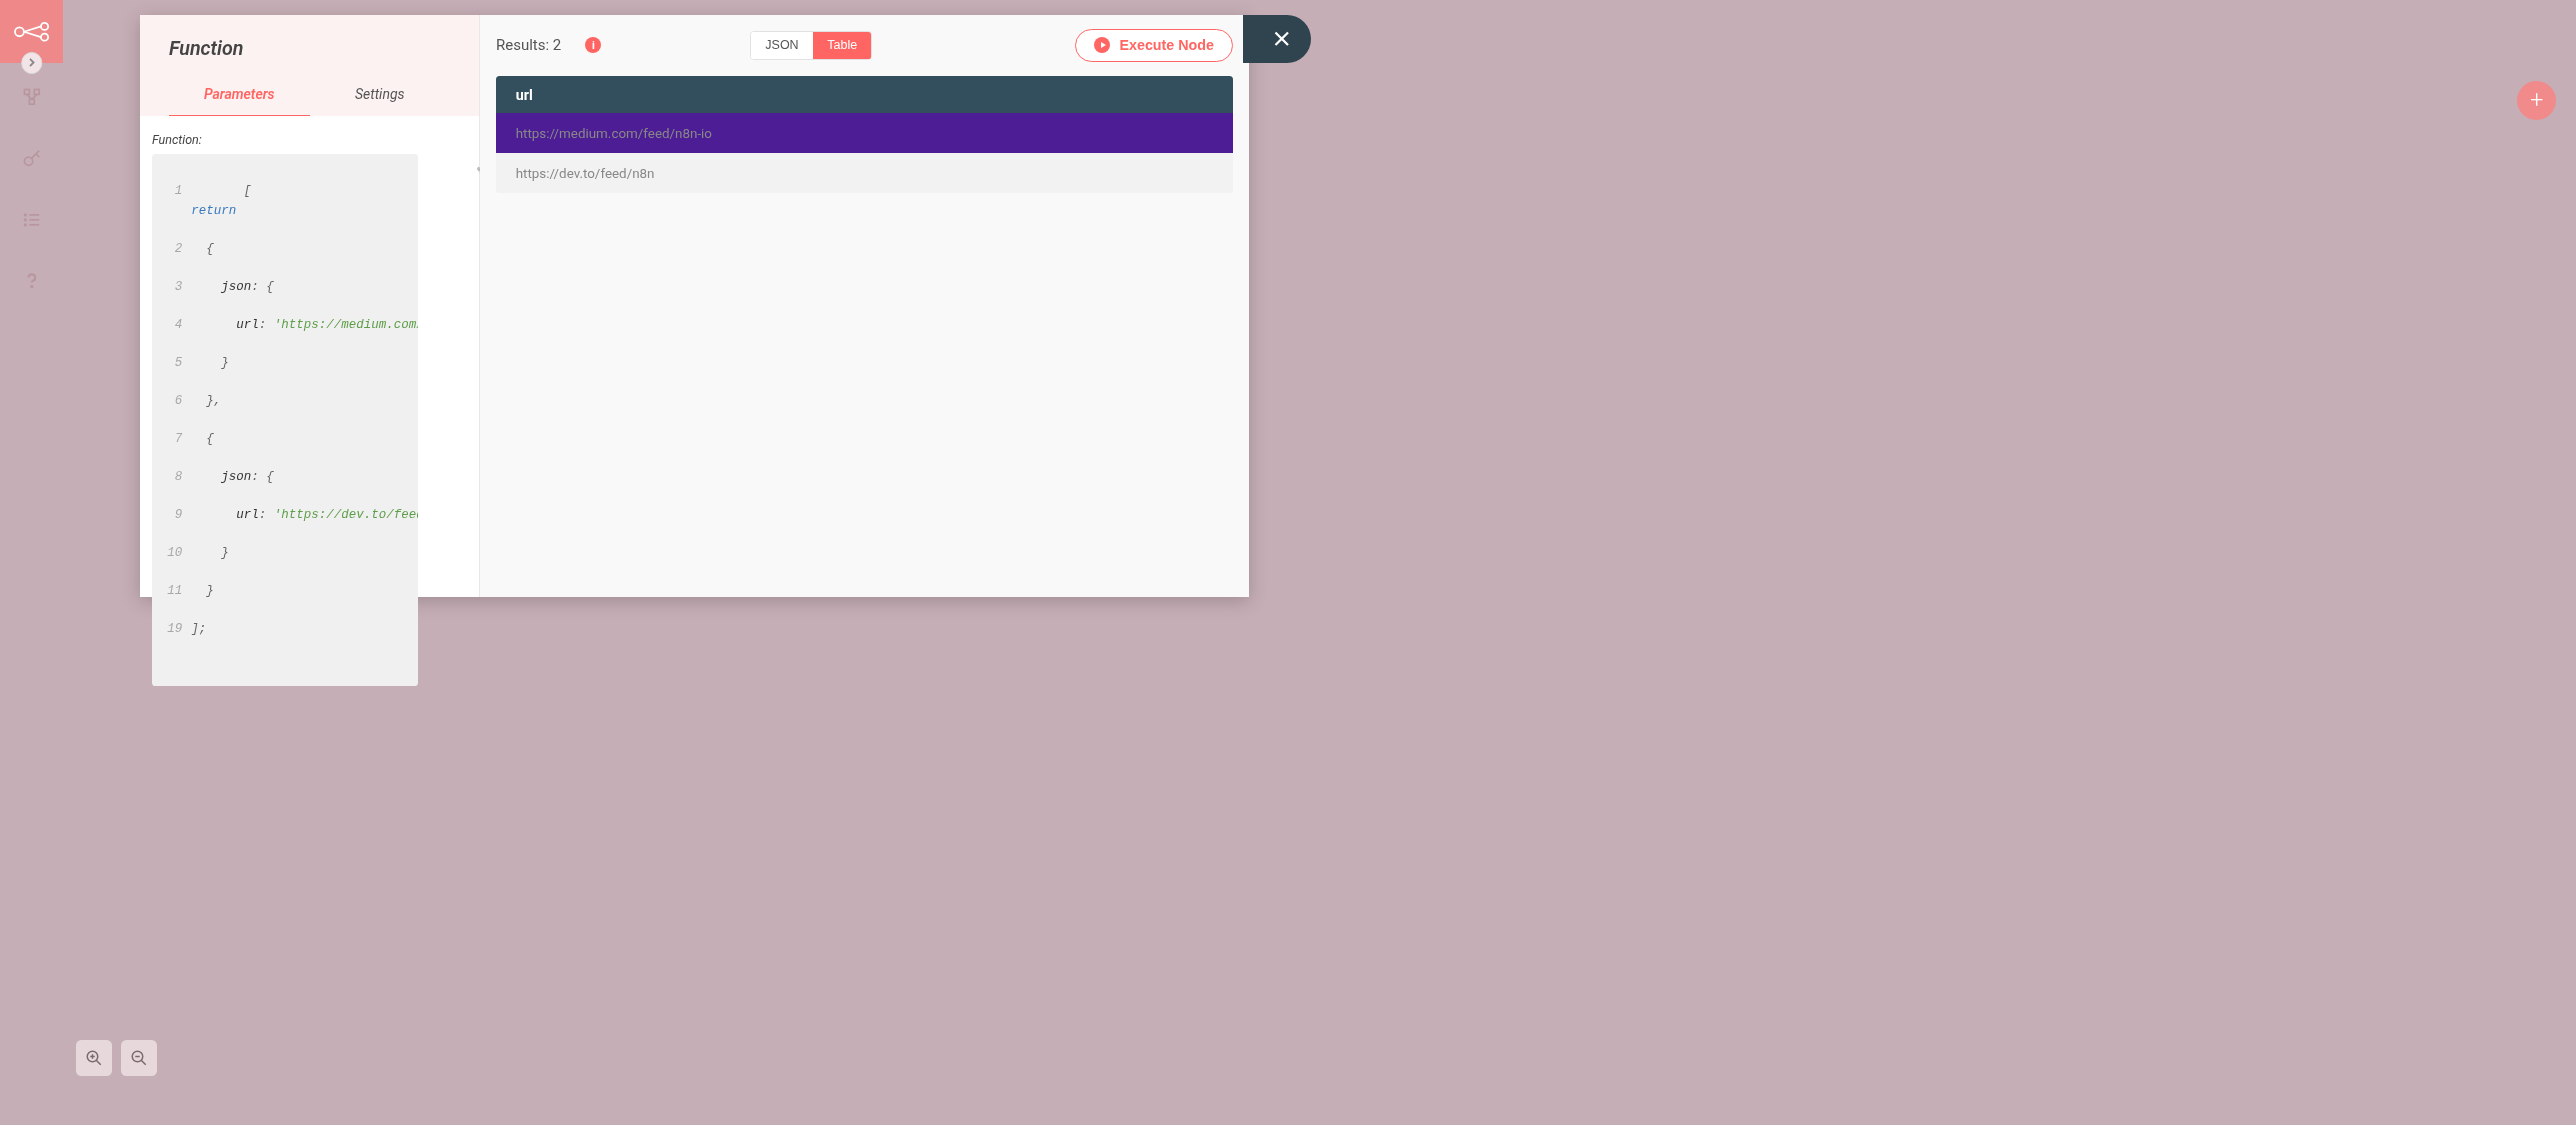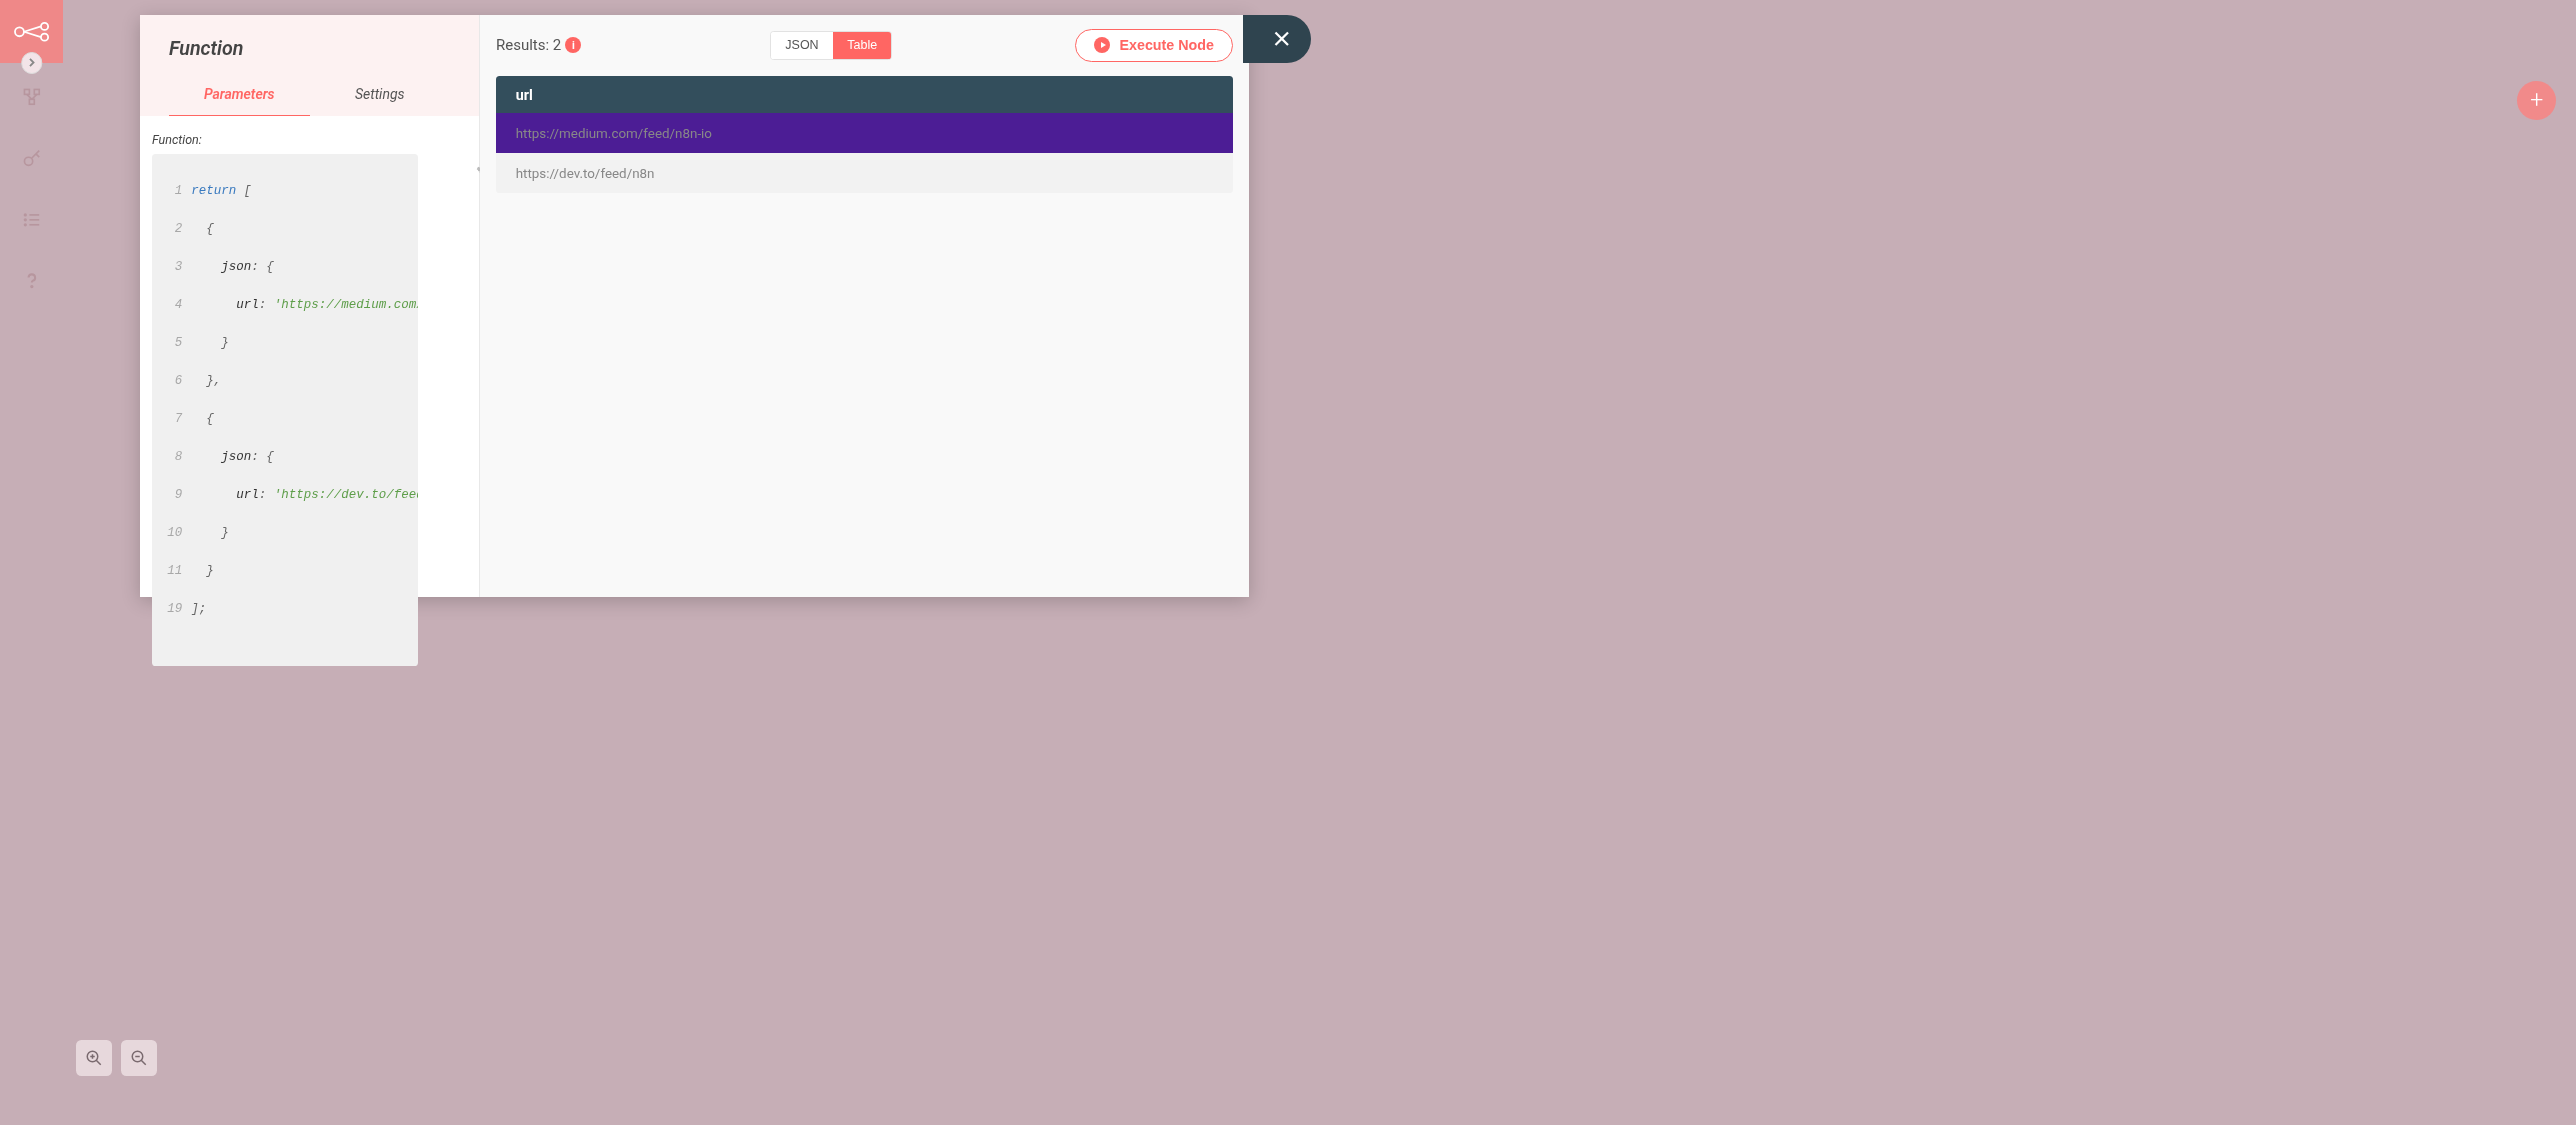--- a/index.html
+++ b/index.html
@@ -144,39 +144,39 @@
   }
   .code-gear {
     position: absolute;
     right: -25px;
     top: 9px;
     color: #bbb;
     cursor: pointer;
   }
   .code-line { display: flex; }
   .ln { width: 23px; text-align: right; color: #a8a8a8; margin-right: 9px; flex-shrink: 0; user-select: none; }
-  .kw { color: #3a7abf; }
+  .kw { color: #3a7abf; margin-top: 20px; }
   .key { color: #333; }
   .str { color: #5e9e4a; }
   .pun { color: #666; }
   .brace { color: #666; }
 
   
   .modal-right {
     flex: 1;
     display: flex;
     flex-direction: column;
     position: relative;
     background: #f9f9f9;
   }
   .modal-right-header {
     display: flex;
     align-items: center;
     padding: 14.3px 16px 14.3px 16px;
-    gap: 4px;
+    gap: 24px;
   }
   .results-text {
     font-size: 15px;
     color: #555;
   }
   .info-icon {
     width: 16px; height: 16px; border-radius: 50%;
     background: #ff6663; color: #fff;
     display: inline-flex; align-items: center; justify-content: center;
     font-size: 10.7px; font-weight: 700;

